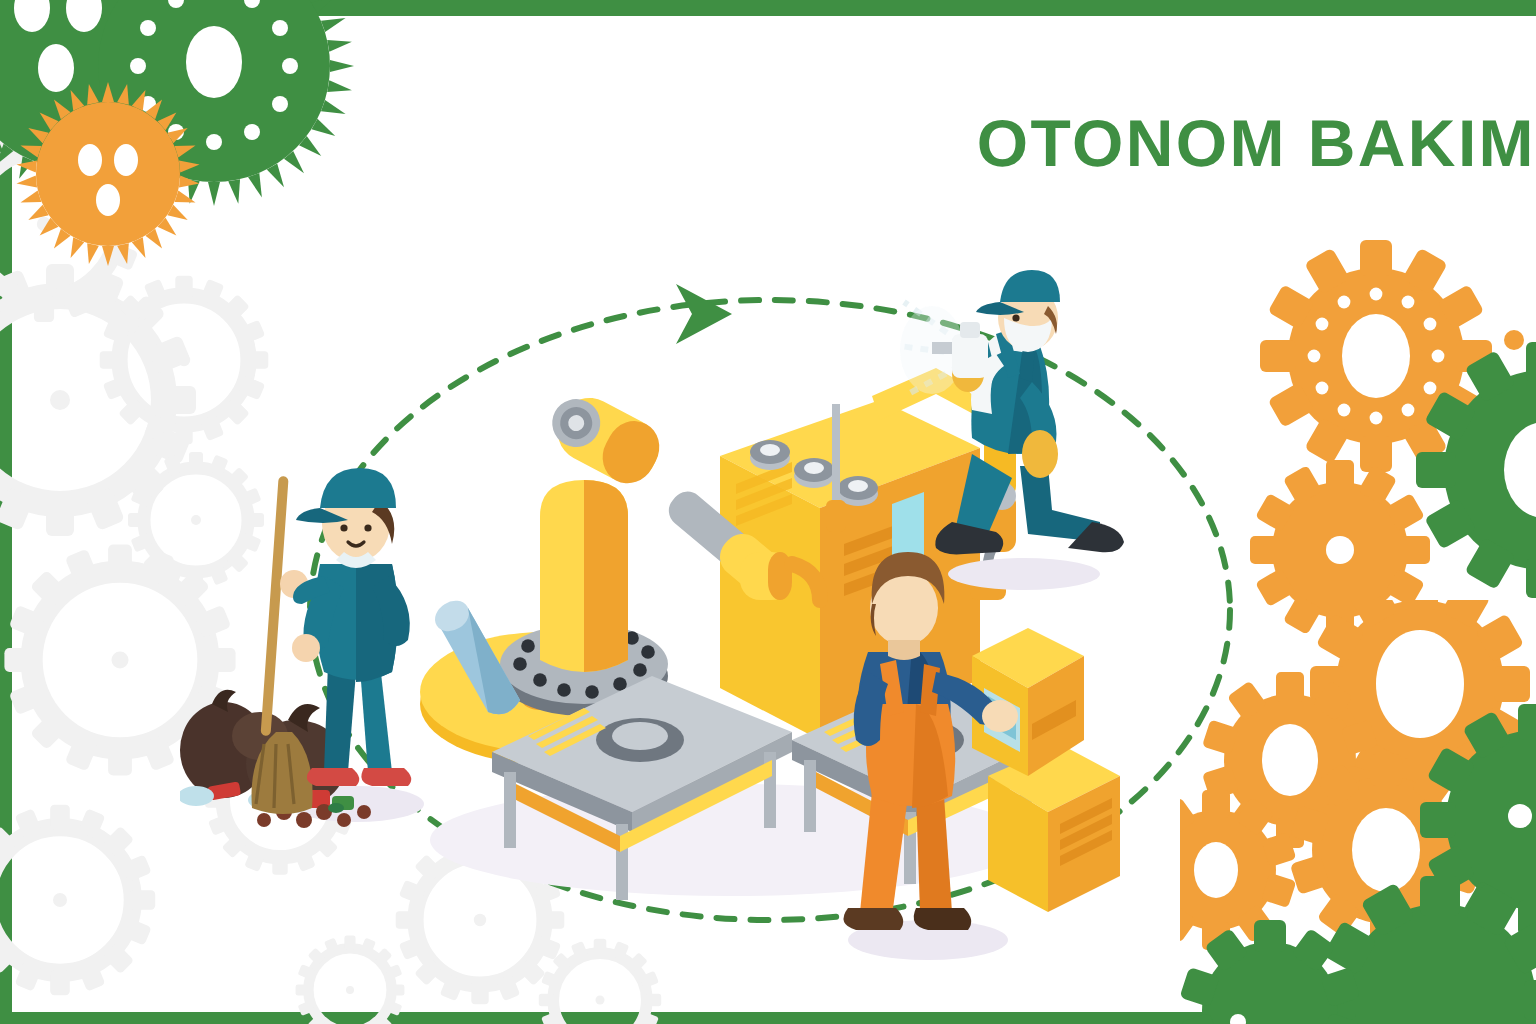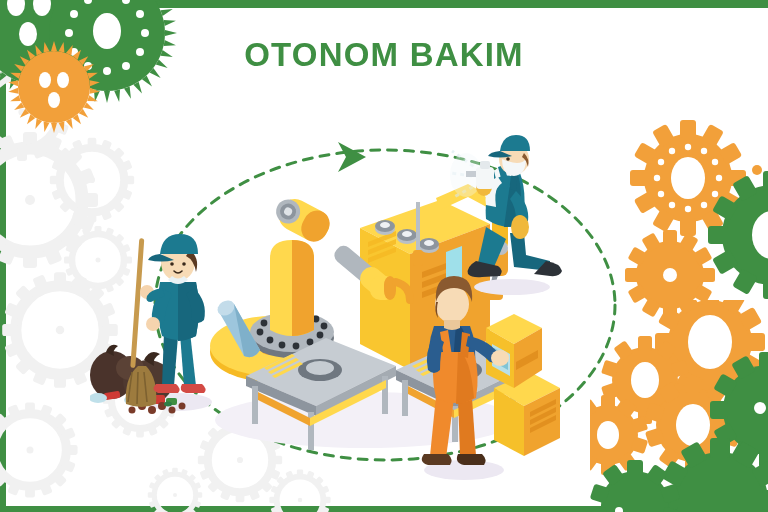--- a/index.html
+++ b/index.html
@@ -21,22 +21,22 @@
 
   
   .deco{position:absolute;pointer-events:none;}
   .ghosts{left:0;top:0;width:768px;height:512px;z-index:1;}
   .tl{left:-6px;top:-10px;width:230px;height:210px;z-index:4;}
   .rt{left:600px;top:120px;width:180px;height:240px;z-index:4;}
   .rb{left:590px;top:300px;width:190px;height:220px;z-index:4;}
 
   
   .title{
-    position:absolute;left:0;top:36px;width:768px;
-    text-align:center;color:var(--green);
+    position:absolute;left:0;top:53px;width:768px;
+    text-align:right;color:var(--green);
     font-size:33px;font-weight:bold;letter-spacing:1.2px;
     z-index:20;font-family:"Liberation Sans",sans-serif;
   }
 
   
   .scene{position:absolute;left:90px;top:120px;width:590px;height:370px;z-index:10;}
   .cycle{position:absolute;left:0;top:0;width:590px;height:370px;z-index:9;}
   .machine{position:absolute;left:110px;top:60px;width:330px;height:270px;z-index:12;}
   .fig-cleaner{position:absolute;left:0px;top:100px;width:145px;height:200px;z-index:14;}
   .fig-sprayer{position:absolute;left:360px;top:15px;width:120px;height:165px;z-index:14;}

